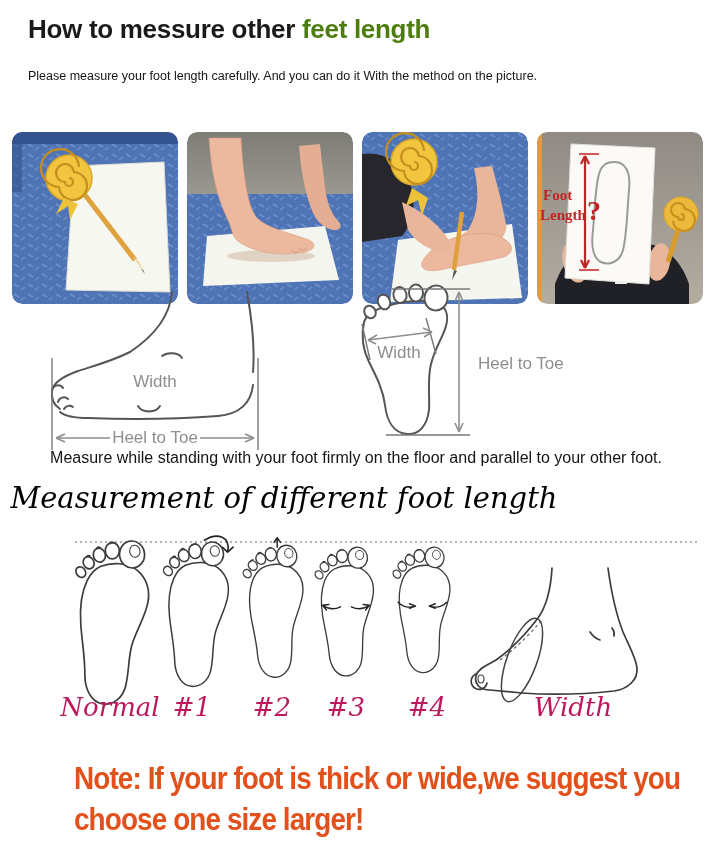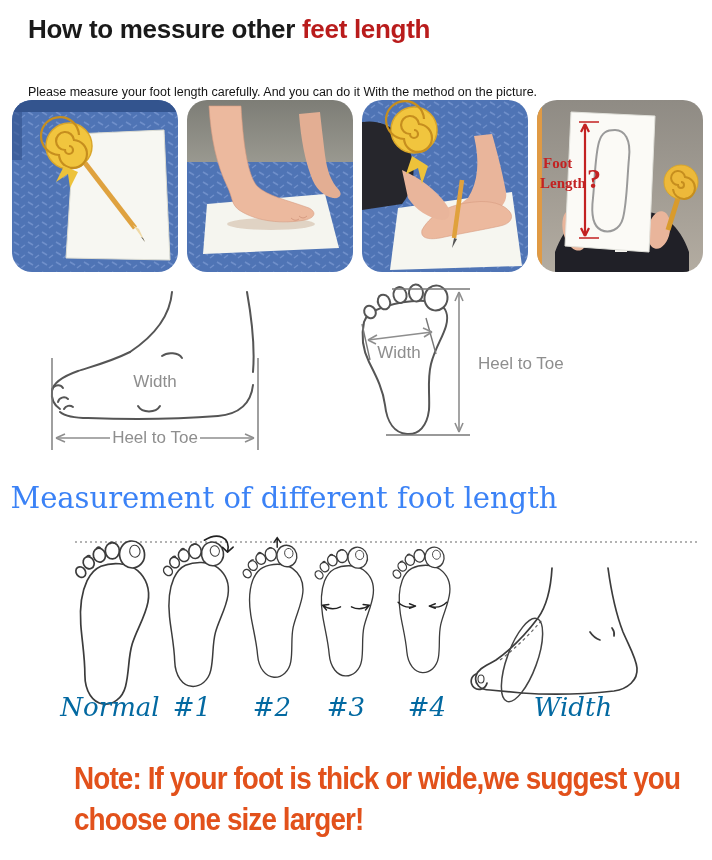--- a/index.html
+++ b/index.html
@@ -1,46 +1,46 @@
 <!DOCTYPE html>
 <html><head>
 <meta charset="utf-8">
 <style>
   html,body{margin:0;padding:0;background:#fff;}
   #page{position:relative;width:712px;height:860px;background:#fff;overflow:hidden;
         font-family:"Liberation Sans",sans-serif;color:#1a1a1a;}
 
   
   .title{position:absolute;left:28px;top:14px;font-size:26px;font-weight:bold;letter-spacing:-.3px;}
-  .title .hl{color:#b91c1c;}
-  .subtitle{position:absolute;left:28px;top:69px;font-size:12.5px;color:#141414;margin-top:16px;}
+  .title .hl{color:#4d7c0f;}
+  .subtitle{position:absolute;left:28px;top:69px;font-size:12.5px;color:#141414;}
 
   
   .photos{position:absolute;left:12px;top:100px;width:688px;height:172px;display:flex;gap:9px;}
-  .photo{width:166px;height:172px;border-radius:20px;overflow:hidden;flex:0 0 auto;}
+  .photo{width:166px;height:172px;border-radius:10px;overflow:hidden;flex:0 0 auto;margin-top:32px;}
   .photo svg{display:block;}
 
   
   .diag{position:absolute;}
   .diag text{font-family:"Liberation Sans",sans-serif;font-size:17px;fill:#8e8e8e;}
   .ln{stroke:#555;stroke-width:2;fill:none;stroke-linecap:round;}
   .thin{stroke:#777;stroke-width:1.4;fill:none;}
   .instruction{position:absolute;left:0;top:449px;width:712px;text-align:center;font-size:16px;color:#141414;}
 
   
   .chart-heading{position:absolute;left:0;top:481px;width:568px;text-align:center;
-      font-family:"DejaVu Serif",serif;font-size:29px;color:#3b82f6;}
+      font-family:"DejaVu Serif",serif;font-style:italic;font-size:29px;color:#000000;}
   .feet-svg{position:absolute;left:0;top:528px;}
   .fl{fill:#fff;stroke:#3c3c3c;stroke-width:1.7;}
   .fl2{fill:none;stroke:#3c3c3c;stroke-width:1.7;stroke-linecap:round;}
   .nail{fill:none;stroke:#3c3c3c;stroke-width:1.1;}
   .arr{fill:none;stroke:#222;stroke-width:1.8;stroke-linecap:round;}
   .dot{stroke:#9a9a9a;stroke-width:1.3;stroke-dasharray:2 3;fill:none;}
   .foot-label{position:absolute;top:692px;transform:translateX(-50%);
-      font-family:"DejaVu Serif",serif;font-style:italic;font-size:26px;color:#0369a1;white-space:nowrap;}
+      font-family:"DejaVu Serif",serif;font-style:italic;font-size:26px;color:#be185d;white-space:nowrap;}
 
   
   .note{position:absolute;left:74px;top:758px;color:#e2511b;font-weight:bold;
       font-size:31px;letter-spacing:-1px;line-height:41px;transform:scaleX(.9);transform-origin:left top;white-space:nowrap;}
 
   
   .redtxt{font-family:"Liberation Serif",serif;font-weight:bold;fill:#c32222;}
 </style>
 </head>
 <body>
@@ -191,20 +191,21 @@
     <line class="thin" x1="36" y1="7" x2="114" y2="7"></line>
     <line class="thin" x1="30" y1="153" x2="114" y2="153"></line>
     <g stroke="#8e8e8e" stroke-width="1.6" fill="none">
       <line x1="103" y1="10" x2="103" y2="150"></line>
       <path d="M103,10 l-4,9 M103,10 l4,9 M103,150 l-4,-9 M103,150 l4,-9"></path>
     </g>
     <text x="43" y="76" text-anchor="middle">Width</text>
     <text x="122" y="87">Heel to Toe</text>
   </svg>
 
+  <div class="instruction">Measure while standing with your foot firmly on the floor and parallel to your other foot.</div>
 
   <div class="chart-heading">Measurement of different foot length</div>
 
   <svg class="feet-svg" width="712" height="182" viewBox="0 0 712 182">
     <defs>
       <g id="footSole">
         <path class="fl" d="M13.5,45 C9,57 8.5,73 11,89 C13.5,105 18,121 19.5,139 C21,156 30,166 40,166.5
               C50,167 59,159 61,147 C63.5,132 61,118 64,104 C67,90 74.5,76 76,61 C77.3,48 72,37 63,30.5
               C52,23 36,24.5 26,29.5 C19.5,33 16.5,37.5 13.5,45 Z"></path>
         <ellipse class="fl" cx="56" cy="15" rx="12.5" ry="13.5" transform="rotate(-14 56 15)"></ellipse>

